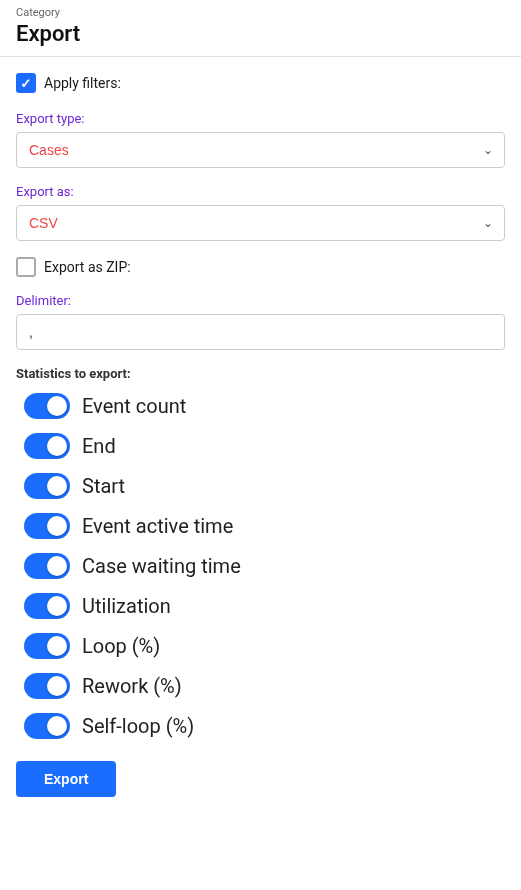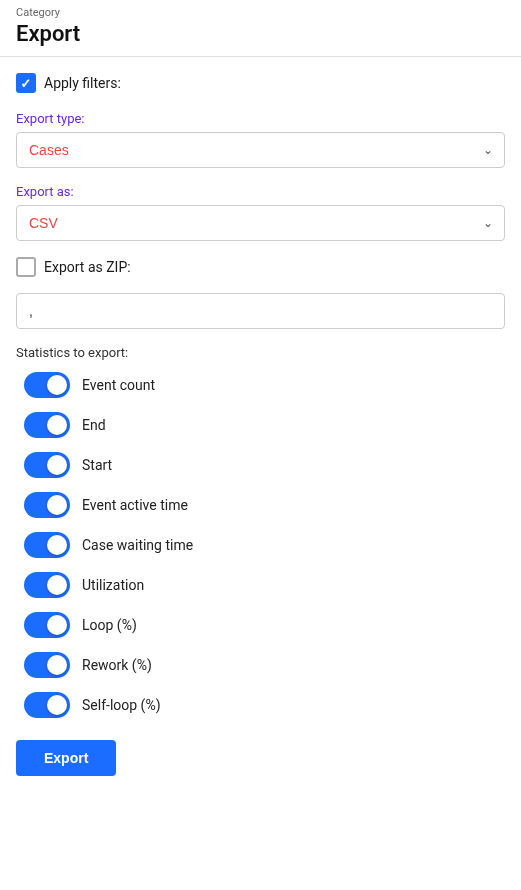--- a/index.html
+++ b/index.html
@@ -120,21 +120,21 @@
       border: 1px solid #ccc;
       border-radius: 4px;
       padding: 9px 12px;
       font-size: 14px;
       color: #333;
       outline: none;
     }
 
     .statistics-label {
       font-size: 13px;
-      font-weight: 400;
+      font-weight: 700;
       color: #333;
       margin-bottom: 12px;
     }
 
     .toggle-row {
       display: flex;
       align-items: center;
       gap: 12px;
       margin-bottom: 14px;
       padding-left: 8px;
@@ -171,21 +171,21 @@
       top: 3px;
       left: 23px;
       box-shadow: 0 1px 3px rgba(0,0,0,0.3);
     }
 
     .toggle-switch .thumb.off {
       left: 3px;
     }
 
     .toggle-label {
-      font-size: 14px;
+      font-size: 20px;
       color: #222;
     }
 
     .export-btn {
       background: #1a6dff;
       color: white;
       border: none;
       border-radius: 4px;
       padding: 10px 28px;
       font-size: 14px;
@@ -239,20 +239,21 @@
   </div>
 
   
   <div class="apply-filters-row" style="margin-bottom:16px;">
     <div class="checkbox-unchecked"></div>
     <span>Export as ZIP:</span>
   </div>
 
   
   <div class="field-group">
+    <div class="field-label">Delimiter:</div>
     <input class="text-input" type="text" value="," placeholder="," style="">
   </div>
 
   
   <div>
     <div class="statistics-label">Statistics to export:</div>
 
     <div class="toggle-row">
       <div class="toggle-switch">
         <div class="track"></div>

